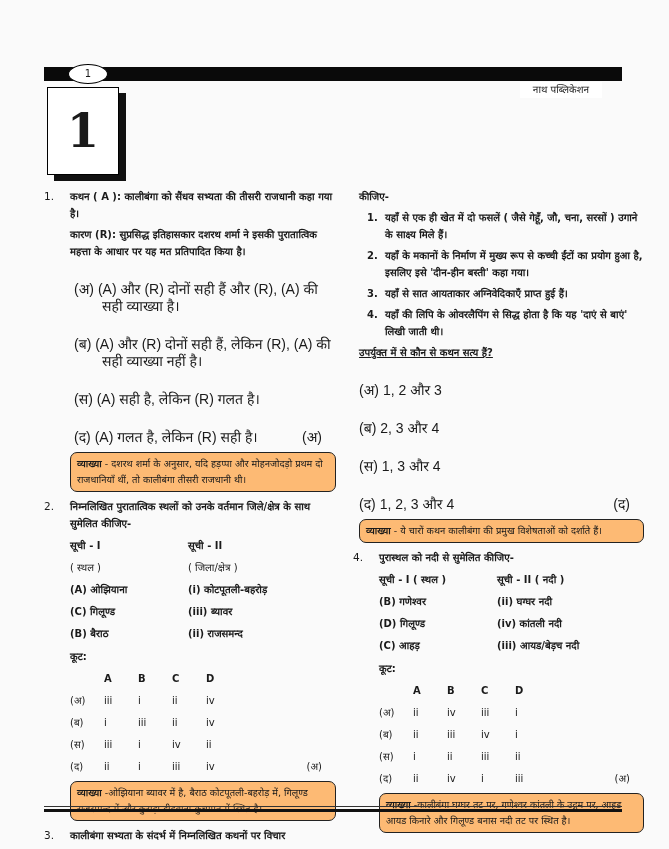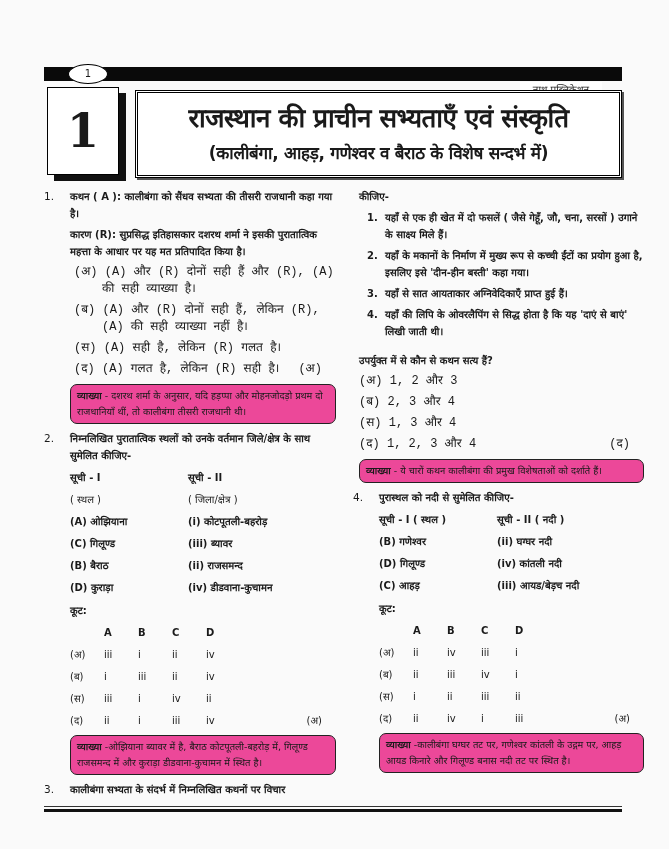--- a/index.html
+++ b/index.html
@@ -32,25 +32,25 @@
   .title-sub { font: bold 17px "DejaVu Sans", sans-serif; margin-top: 6px; letter-spacing: -0.3px; }
   
   .col { position: absolute; top: 188px; font-size: 10.5px; line-height: 17px; }
   .col-left { left: 44px; width: 292px; }
   .col-right { left: 359px; width: 285px; }
   .q { display: flex; }
   .qn { width: 26px; flex: none; font-family: "DejaVu Sans", sans-serif; }
   .qt { flex: 1; }
   .bold { font-weight: bold; font-family: "DejaVu Sans", sans-serif; font-size: 10px; }
   .para { margin-left: 26px; margin-top: 4px; }
-  .opt { margin-left: 30px; margin-top: 4px; font-family: Liberation Mono, monospace; font-size: 12px; }
+  .opt { margin-left: 30px; margin-top: 21px; font-family: Liberation Sans, sans-serif; font-size: 14px; }
   .opt.hang { padding-left: 28px; text-indent: -28px; }
   .opt-row { display: flex; justify-content: space-between; }
   .expl {
-    margin: 6px 0 6px 26px; border: 1.5px solid #222; border-radius: 7px; background: #ec4899;
+    margin: 6px 0 6px 26px; border: 1.5px solid #222; border-radius: 7px; background: #fdba74;
     padding: 3px 6px; font-family: "DejaVu Sans", sans-serif; font-size: 9.5px; line-height: 16px;
   }
   .expl b { font-weight: bold; }
   .match { margin-left: 26px; font-family: "DejaVu Sans", sans-serif; font-size: 10px; }
   .mrow { display: flex; margin-top: 5px; }
   .mrow > span:first-child { width: 118px; flex: none; }
   .kut { margin-left: 26px; margin-top: 6px; font-weight: bold; font-family: "DejaVu Sans", sans-serif; font-size: 10px; }
   .ktable { margin-left: 26px; font-family: "DejaVu Sans", sans-serif; font-size: 10px; }
   .krow { display: flex; margin-top: 5px; align-items: center; }
   .krow span { width: 34px; }
@@ -67,24 +67,20 @@
 <body>
 
 <div class="page">
   <div class="hbar"></div>
   <div class="page-num-oval">1</div>
   <div class="publisher">नाथ पब्लिकेशन</div>
 
   <div class="chap-shadow"></div>
   <div class="chap-box">1</div>
 
-  <div class="title-box">
-    <div class="title-main">राजस्थान की प्राचीन सभ्यताएँ एवं संस्कृति</div>
-    <div class="title-sub">(कालीबंगा, आहड़, गणेश्वर व बैराठ के विशेष सन्दर्भ में)</div>
-  </div>
 
   <div class="col col-left">
 
     <div class="q">
       <span class="qn">1.</span>
       <span class="qt bold">कथन ( A ): कालीबंगा को सैंधव सभ्यता की तीसरी राजधानी कहा गया है।</span>
     </div>
     <div class="para bold">कारण (R): सुप्रसिद्ध इतिहासकार दशरथ शर्मा ने इसकी पुरातात्विक महत्ता के आधार पर यह मत प्रतिपादित किया है।</div>
     <div class="opt hang">(अ) (A) और (R) दोनों सही हैं और (R), (A) की सही व्याख्या है।</div>
     <div class="opt hang">(ब) (A) और (R) दोनों सही हैं, लेकिन (R), (A) की सही व्याख्या नहीं है।</div>
@@ -114,24 +110,20 @@
           <span>(A) ओझियाना</span>
           <span>(i) कोटपूतली-बहरोड़</span>
         </div>
       <div class="mrow bold">
           <span>(C) गिलूण्ड</span>
           <span>(iii) ब्यावर</span>
         </div>
       <div class="mrow bold">
           <span>(B) बैराठ</span>
           <span>(ii) राजसमन्द</span>
-        </div>
-      <div class="mrow bold">
-          <span>(D) कुराड़ा</span>
-          <span>(iv) डीडवाना-कुचामन</span>
         </div>
     </div>
     <div class="kut">कूट:</div>
     <div class="ktable">
       <div class="krow head">
           <span class="lbl"></span>
         <span>A</span>
         <span>B</span>
         <span>C</span>
         <span>D</span>
@@ -189,21 +181,21 @@
         </div>
       <div class="item">
           <span class="n">3.</span>
           <span>यहाँ से सात आयताकार अग्निवेदिकाएँ प्राप्त हुई हैं।</span>
         </div>
       <div class="item">
           <span class="n">4.</span>
           <span>यहाँ की लिपि के ओवरलैपिंग से सिद्ध होता है कि यह 'दाएं से बाएं' लिखी जाती थी।</span>
         </div>
     </div>
-    <div class="bold" style="margin-top:12px;">उपर्युक्त में से कौन से कथन सत्य हैं?</div>
+    <div class="bold" style="margin-top:4px;text-decoration:underline;">उपर्युक्त में से कौन से कथन सत्य हैं?</div>
     <div class="opt" style="margin-left:0;">(अ) 1, 2 और 3</div>
     <div class="opt" style="margin-left:0;">(ब) 2, 3 और 4</div>
     <div class="opt" style="margin-left:0;">(स) 1, 3 और 4</div>
     <div class="opt opt-row" style="margin-left:0;">
       <span>(द) 1, 2, 3 और 4</span>
       <span style="margin-right:14px;">(द)</span>
     </div>
     <div class="expl" style="margin-left:0;">
       <b>व्याख्या</b><span> - ये चारों कथन कालीबंगा की प्रमुख विशेषताओं को दर्शाते हैं।</span>
     </div>

